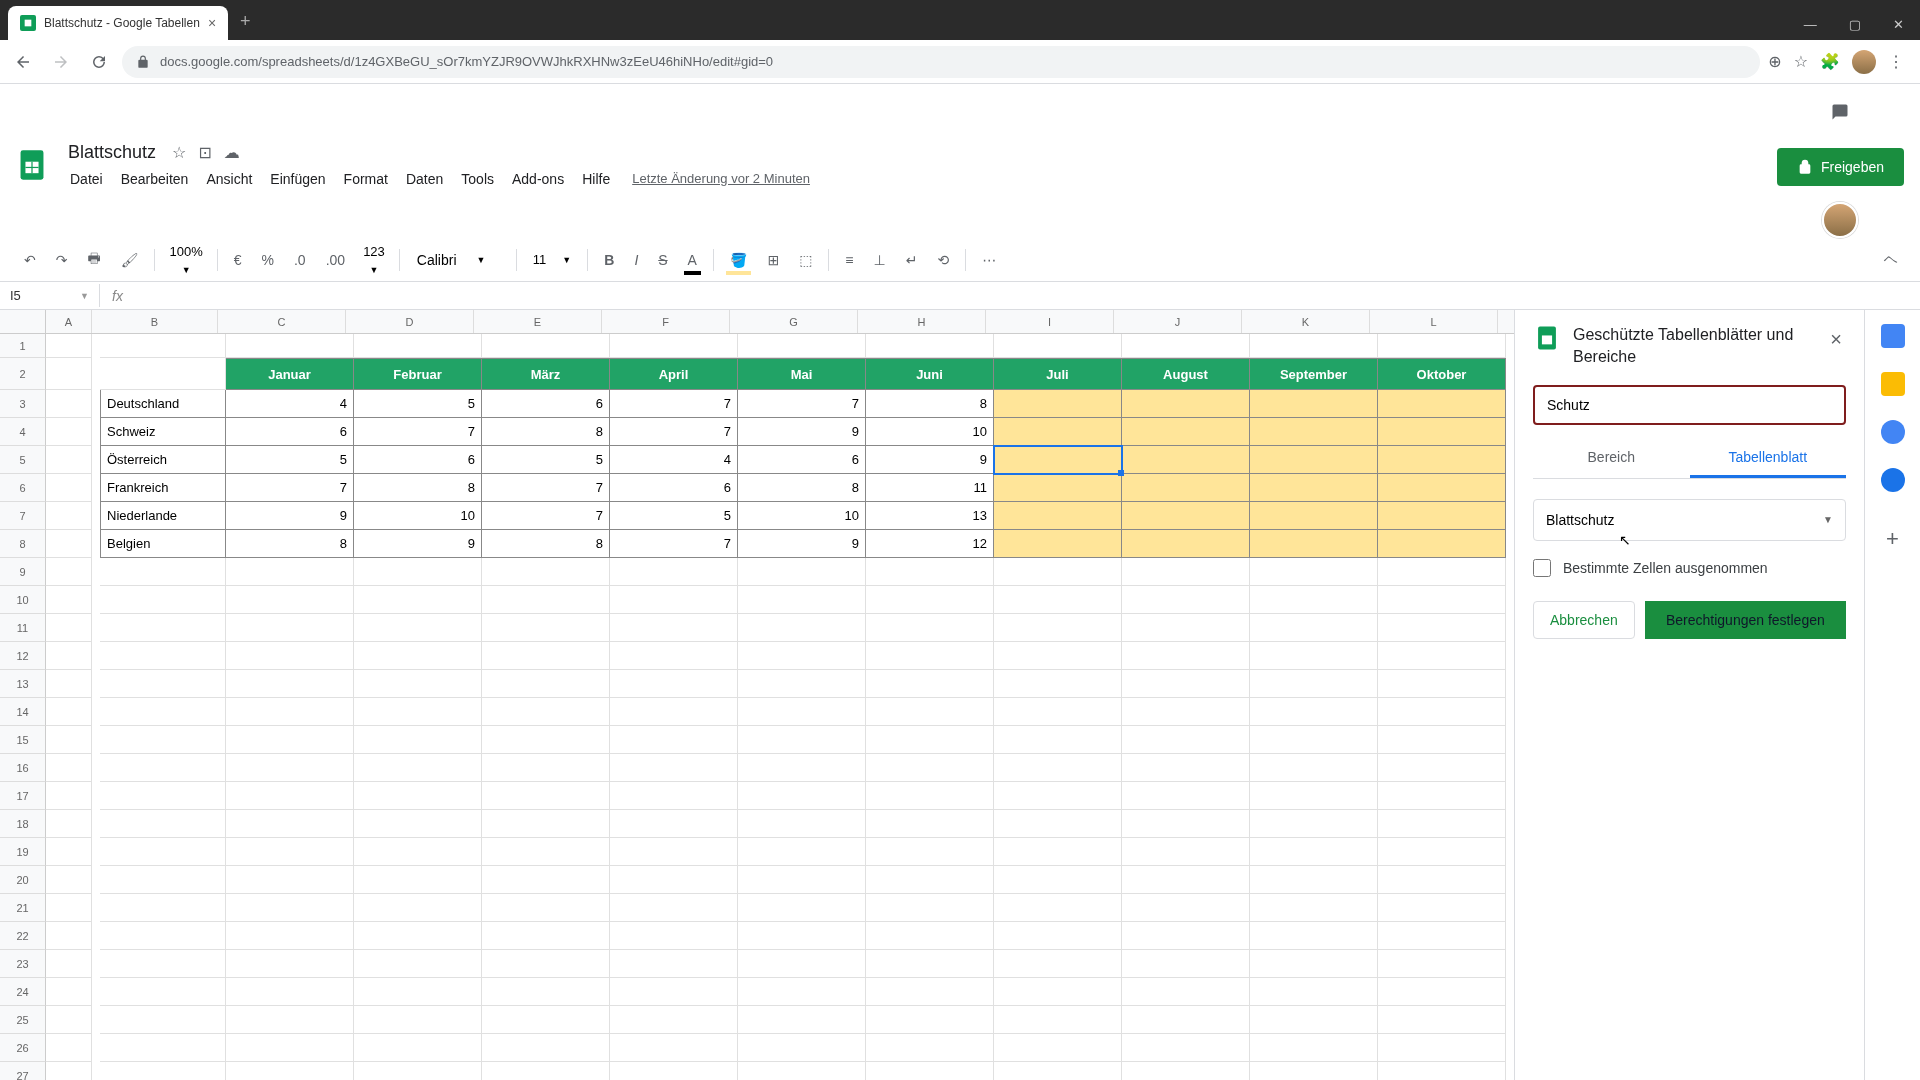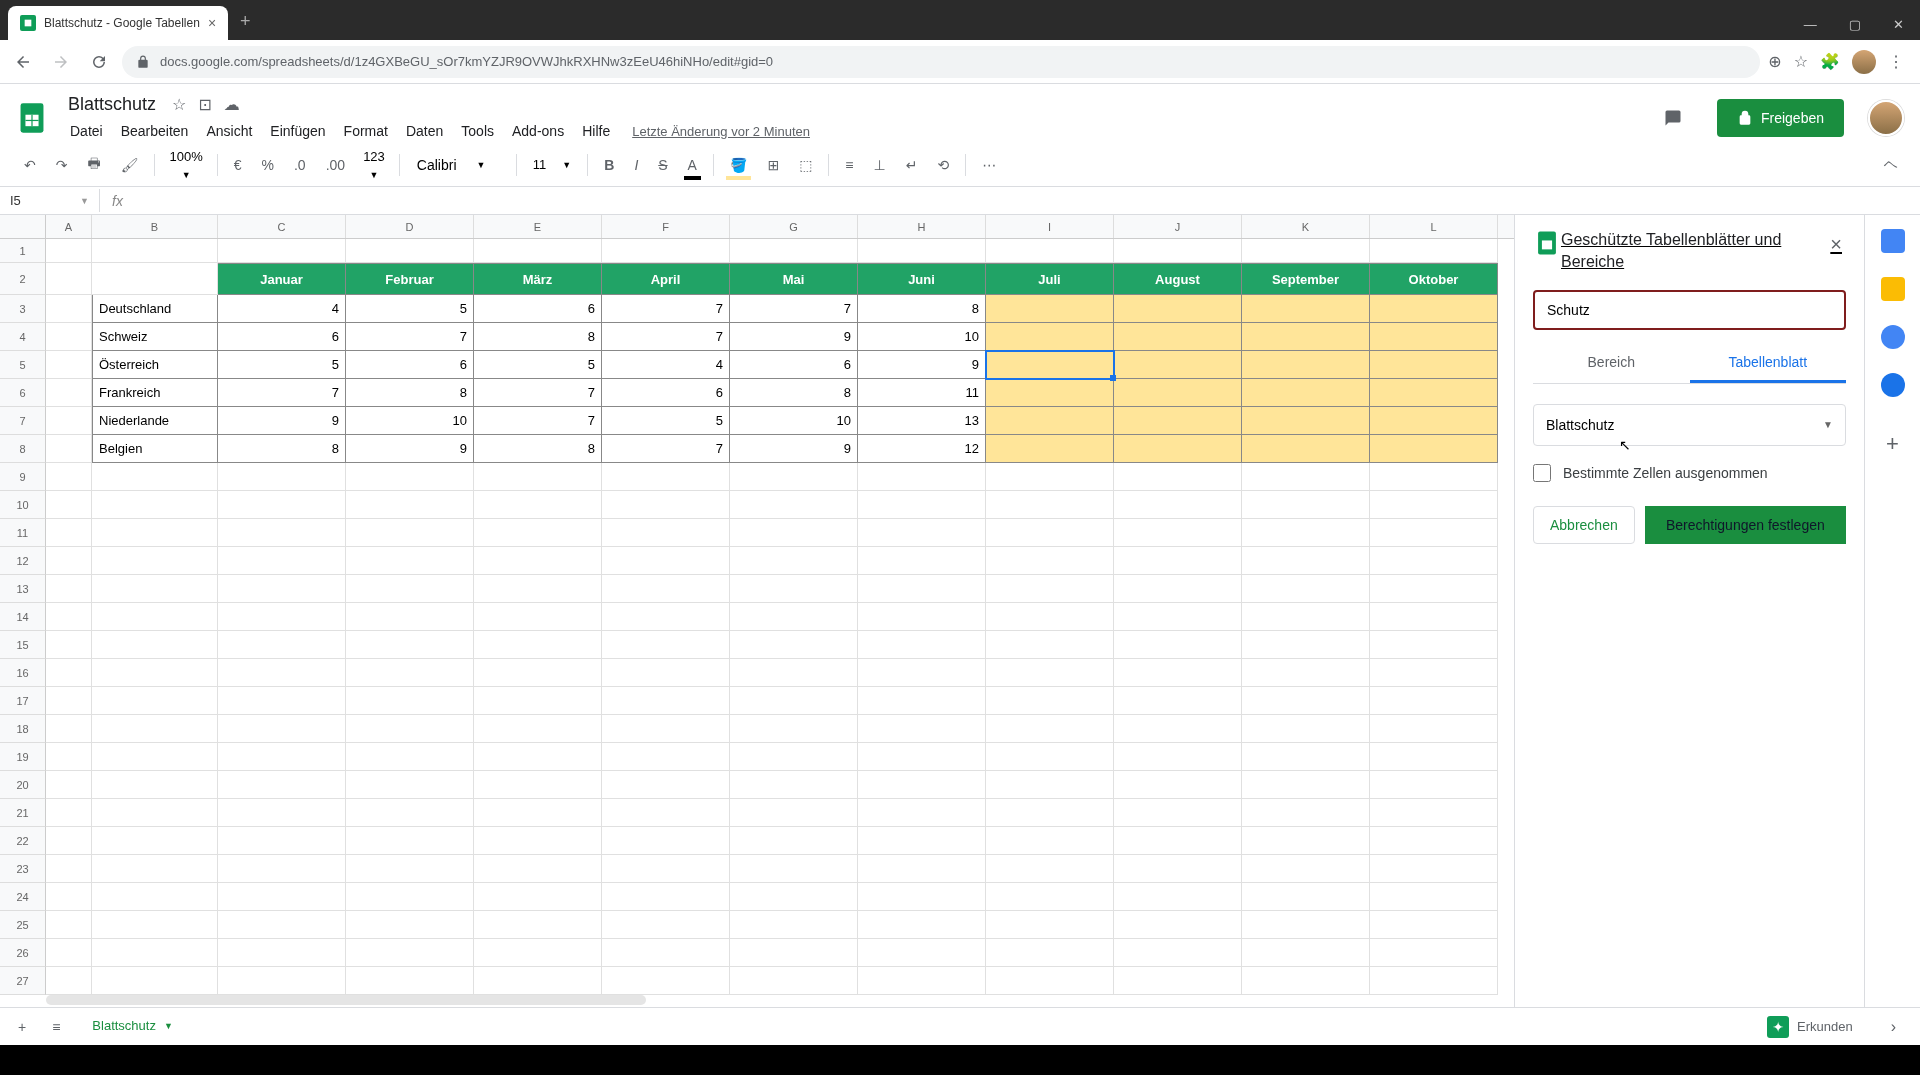--- a/index.html
+++ b/index.html
@@ -29,21 +29,21 @@
 .sheets-logo { width: 40px; height: 50px; display: flex; align-items: center; justify-content: center; }
 .sheets-logo svg { width: 36px; height: 36px; }
 .doc-info { flex: 1; }
 .title-row { display: flex; align-items: center; gap: 10px; }
 .doc-title { font-size: 18px; color: #202124; padding: 2px 6px; }
 .title-icons { display: flex; gap: 12px; color: #5f6368; }
 .title-icons span { font-size: 16px; }
 .menu-bar { display: flex; gap: 2px; margin-top: 2px; align-items: center; }
 .menu-item { padding: 4px 8px; font-size: 14px; color: #202124; border-radius: 4px; cursor: pointer; }
 .last-edit { color: #5f6368; font-size: 13px; margin-left: 12px; text-decoration: underline; }
-.header-right { display: flex; align-items: center; gap: 24px; }
+.header-right { display: flex; align-items: center; gap: 16px; flex-direction: column; }
 .comment-btn { width: 40px; height: 40px; border-radius: 50%; display: flex; align-items: center; justify-content: center; color: #5f6368; }
 .share-btn { background: #1a8e3f; color: white; padding: 10px 20px; border-radius: 4px; font-size: 14px; font-weight: 500; display: flex; align-items: center; gap: 8px; }
 .avatar-big { width: 36px; height: 36px; border-radius: 50%; background: linear-gradient(#d4a574, #8b6f47); border: 2px solid #fff; box-shadow: 0 0 0 1px #ddd; }
 
 
 .toolbar { display: flex; align-items: center; padding: 6px 16px; gap: 4px; border-bottom: 1px solid #dadce0; height: 44px; }
 .tb-btn { padding: 6px 8px; color: #5f6368; display: flex; align-items: center; justify-content: center; border-radius: 2px; font-size: 14px; }
 .tb-sep { width: 1px; height: 22px; background: #dadce0; margin: 0 4px; }
 .zoom-select { display: flex; align-items: center; gap: 6px; padding: 4px 6px; font-size: 13px; flex-direction: column; }
 .font-select { display: flex; align-items: center; gap: 20px; padding: 4px 8px; font-size: 14px; min-width: 100px; border: 1px solid transparent; }
@@ -73,35 +73,35 @@
 .col-def { width: 128px; }
 
 
 .rows { }
 .row { display: flex; height: 28px; }
 .row.header-row { height: 32px; }
 .row.r1 { height: 24px; }
 .row-h { width: 46px; border-right: 1px solid #ccc; border-bottom: 1px solid #ddd; background: #f8f9fa; text-align: center; font-size: 11px; color: #666; display: flex; align-items: center; justify-content: center; }
 .cell { border-right: 1px solid #e0e0e0; border-bottom: 1px solid #e0e0e0; padding: 0 6px; font-size: 13px; display: flex; align-items: center; }
 .cell.col-A { width: 46px; }
-.cell.col-B { width: 126px; }
+.cell.col-B { width: 126px; margin-left: 8px; }
 .cell.col-def { width: 128px; }
 
 
 .thead { background: #21a366; color: white; font-weight: bold; justify-content: center; border: 1px solid #888; border-left: none; }
 .thead:first-of-type { border-left: 1px solid #888; }
 .tcell { border: 1px solid #888; border-top: none; border-left: none; justify-content: flex-end; }
 .tcell.country { justify-content: flex-start; border-left: 1px solid #888; }
 .yellow { background: #ffe599; }
 .selected { outline: 2px solid #1a73e8; outline-offset: -1px; position: relative; }
 .selected::after { content: ''; position: absolute; bottom: -3px; right: -3px; width: 6px; height: 6px; background: #1a73e8; }
 
 
 .sidebar { width: 350px; border-left: 1px solid #dadce0; padding: 14px 18px; position: relative; }
-.sb-header { display: flex; align-items: flex-start; margin-bottom: 16px; text-decoration: underline; }
+.sb-header { display: flex; align-items: flex-start; gap: 12px; margin-bottom: 16px; }
 .sb-logo svg { width: 28px; height: 28px; }
 .sb-title { font-size: 16px; color: #202124; flex: 1; line-height: 1.4; }
 .sb-close { color: #5f6368; font-size: 20px; padding: 4px; }
 .sb-input { width: 100%; border: 2px solid #7f1d1d; border-radius: 4px; padding: 10px 12px; font-size: 14px; margin-bottom: 14px; outline: none; }
 .sb-tabs { display: flex; border-bottom: 1px solid #dadce0; margin-bottom: 20px; }
 .sb-tab { flex: 1; text-align: center; padding: 10px; font-size: 14px; color: #5f6368; cursor: pointer; }
 .sb-tab.active { color: #1a73e8; border-bottom: 3px solid #1a73e8; font-weight: 500; }
 .sb-select { width: 100%; border: 1px solid #dadce0; border-radius: 4px; padding: 12px; font-size: 14px; display: flex; justify-content: space-between; align-items: center; margin-bottom: 18px; cursor: pointer; position: relative; }
 .cursor-icon { position: absolute; top: 32px; left: 85px; font-size: 14px; }
 .sb-check { display: flex; align-items: center; gap: 12px; font-size: 14px; color: #3c4043; margin-bottom: 24px; }

